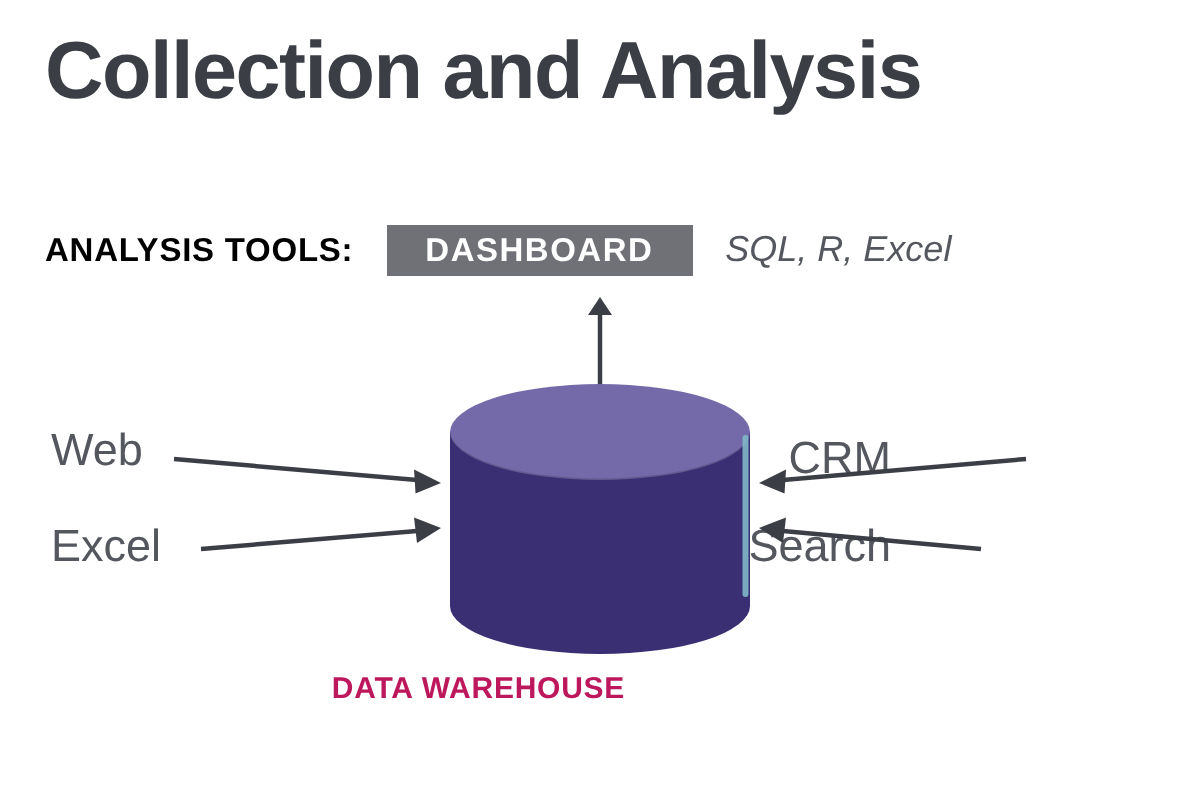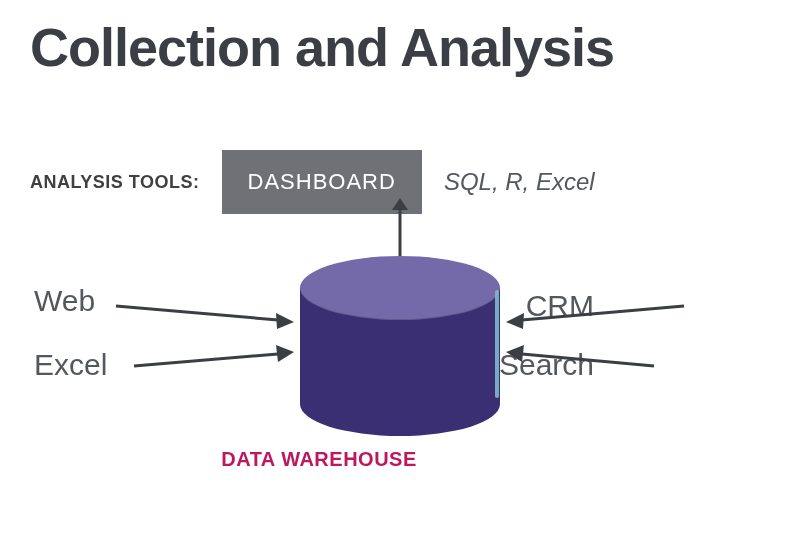--- a/index.html
+++ b/index.html
@@ -29,33 +29,33 @@
   }
   .tools-row {
     position: absolute;
     left: 30px;
     top: 150px;
     display: flex;
     align-items: center;
     gap: 22px;
   }
   .tools-label {
-    font-size: 18px;
+    font-size: 22px;
     font-weight: 800;
     letter-spacing: 0.5px;
-    color: #404040;
+    color: #000000;
     font-stretch: condensed;
   }
   .dashboard-box {
     background: #6f7176;
     color: #ffffff;
     font-size: 22px;
-    font-weight: 400;
+    font-weight: 700;
     letter-spacing: 1px;
-    padding: 19px 26px;
+    padding: 4px 26px;
     font-stretch: condensed;
   }
   .tools-extra {
     font-size: 24px;
     font-weight: 400;
     color: #54585e;
     font-style: italic;
   }
   .source-label {
     position: absolute;

